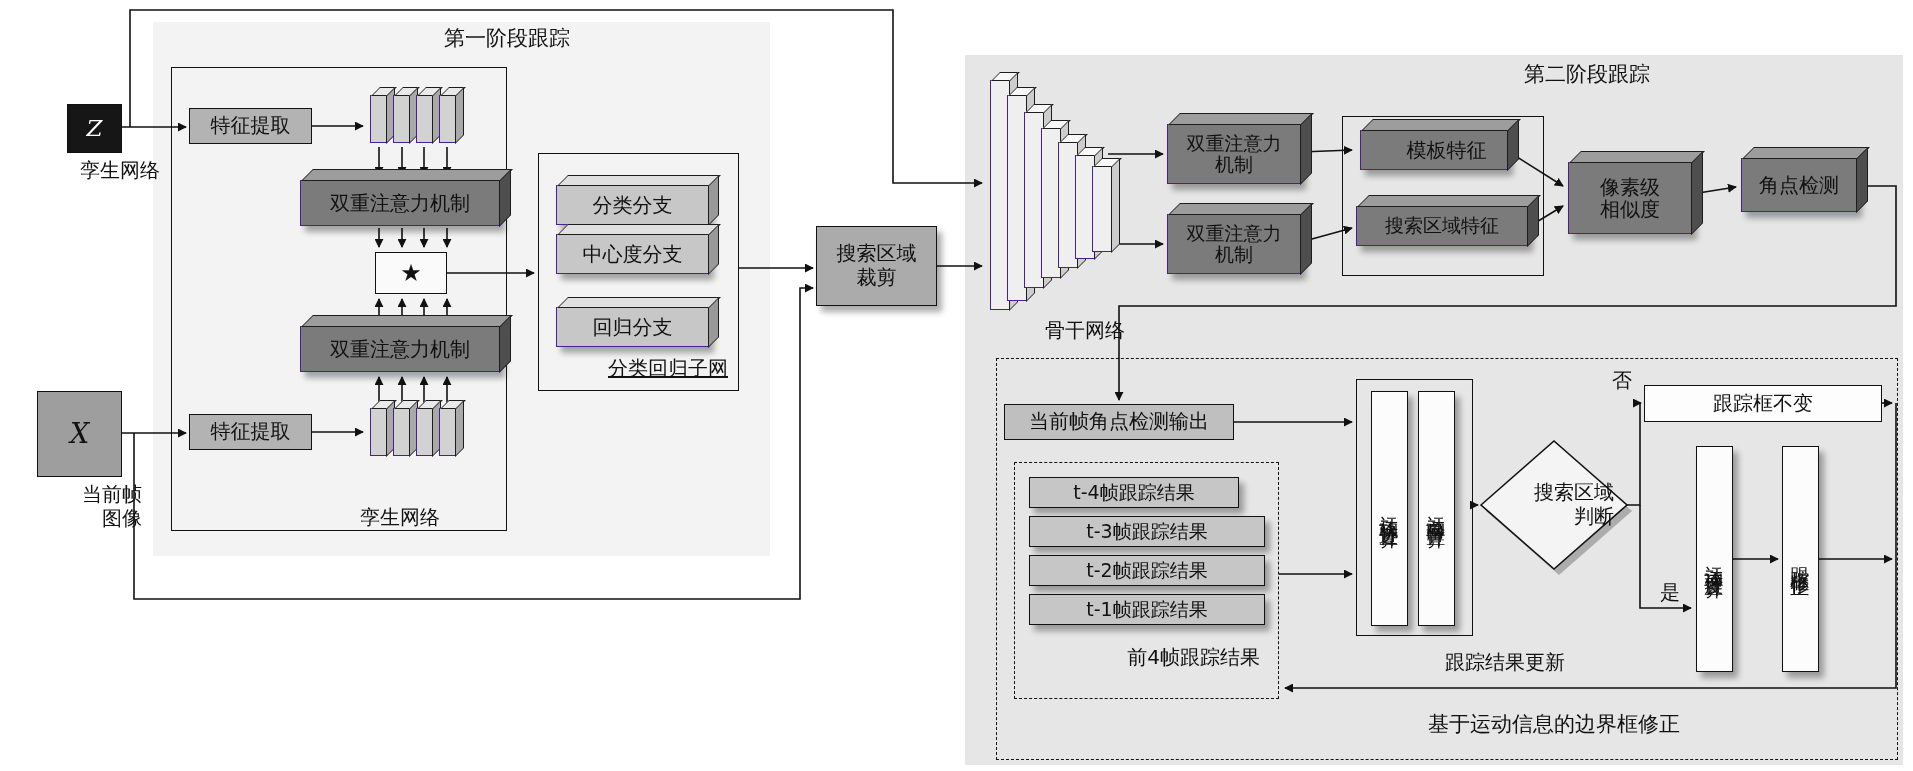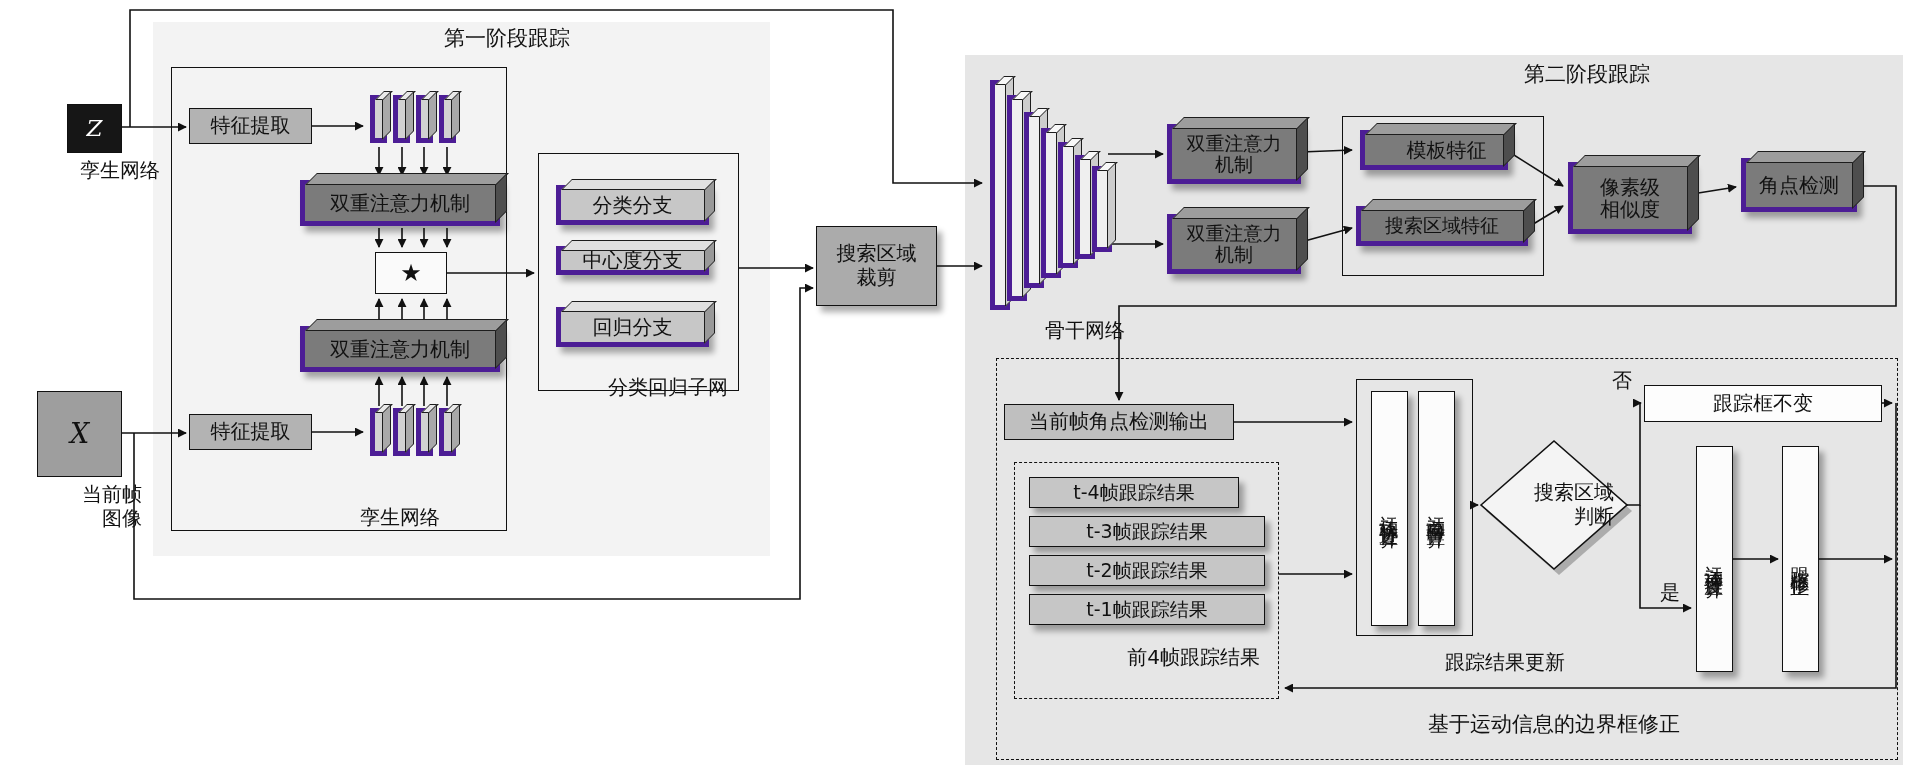--- a/index.html
+++ b/index.html
@@ -15,21 +15,21 @@
   .flat {
     position:absolute; z-index:2; border:1.6px solid #111;
     display:flex; flex-direction:column; align-items:center; justify-content:center;
     text-align:center; line-height:1.18;
   }
   .outline { position:absolute; z-index:2; border:1.6px solid #111; }
   .dash { position:absolute; z-index:2; border:1.6px dashed #111; }
   .b3 {
     position:absolute; z-index:2; display:flex; flex-direction:column;
     align-items:center; justify-content:center; text-align:center; line-height:1.12;
-    background:var(--face); border:5px solid #4c1d95; --d:10px;
+    background:var(--face); border:1px solid #4c1d95; --d:10px;
   }
   .b3::before {
     content:""; position:absolute; left:0; bottom:100%; width:100%; height:var(--d);
     background:var(--top); transform:skewX(-45deg); transform-origin:0 100%;
     border:1px solid #1d1d1d;
   }
   .b3::after {
     content:""; position:absolute; left:100%; top:0; width:var(--d); height:100%;
     background:var(--side); transform:skewY(-45deg); transform-origin:0 0;
     border:1px solid #1d1d1d;
@@ -149,23 +149,23 @@
 <div class="flat serif-i" style="left:37px;top:391px;width:85px;height:86px;background:#9e9e9e;font-size:27px;">X</div>
 <div class="lbl" style="left:17px;top:482px;width:125px;">
   <div>当前帧</div>
   <div>图像</div>
 </div>
 
 <div class="lbl" style="left:250px;top:505px;width:190px;">孪生网络</div>
 
 <div class="outline" style="left:538px;top:153px;width:201px;height:238px;"></div>
 <div class="b3 light3 sh" style="left:556px;top:185px;width:153px;height:40px;--d:9px;">分类分支</div>
-<div class="b3 light3 sh" style="left:556px;top:246px;width:153px;height:29px;--d:9px;">中心度分支</div>
+<div class="b3 light3 sh" style="left:556px;top:234px;width:153px;height:40px;--d:9px;">中心度分支</div>
 <div class="b3 light3 sh" style="left:556px;top:307px;width:153px;height:40px;--d:9px;">回归分支</div>
-<div class="lbl" style="left:548px;top:375px;width:180px;">分类回归子网</div>
+<div class="lbl" style="left:548px;top:356px;width:180px;text-decoration:underline;">分类回归子网</div>
 
 <div class="flat sh" style="left:816px;top:226px;width:121px;height:80px;background:#ababab;">
   <div>搜索区域</div>
   <div>裁剪</div>
 </div>
 
 <div class="lbl t21" style="left:1400px;top:62px;width:250px;">第二阶段跟踪</div>
 
 <div class="b3 bbone" style="left:990px;top:80px;width:20px;height:230px;"></div>
 <div class="b3 bbone" style="left:1007px;top:95px;width:20px;height:206px;"></div>

